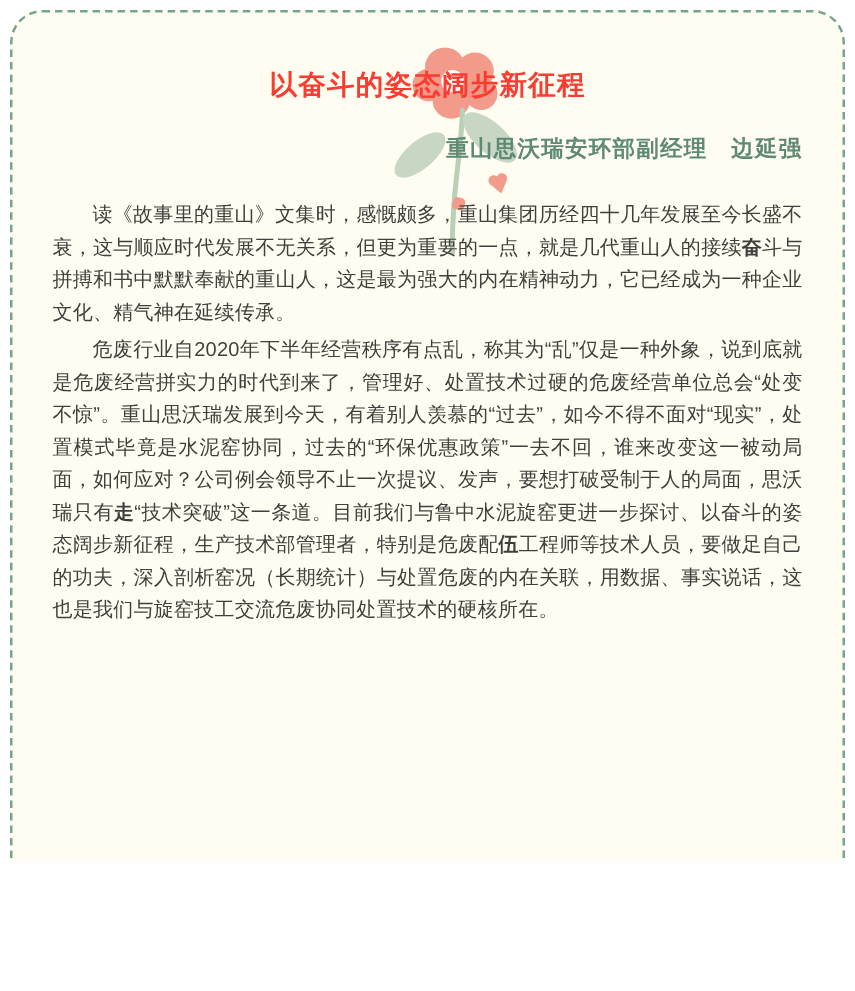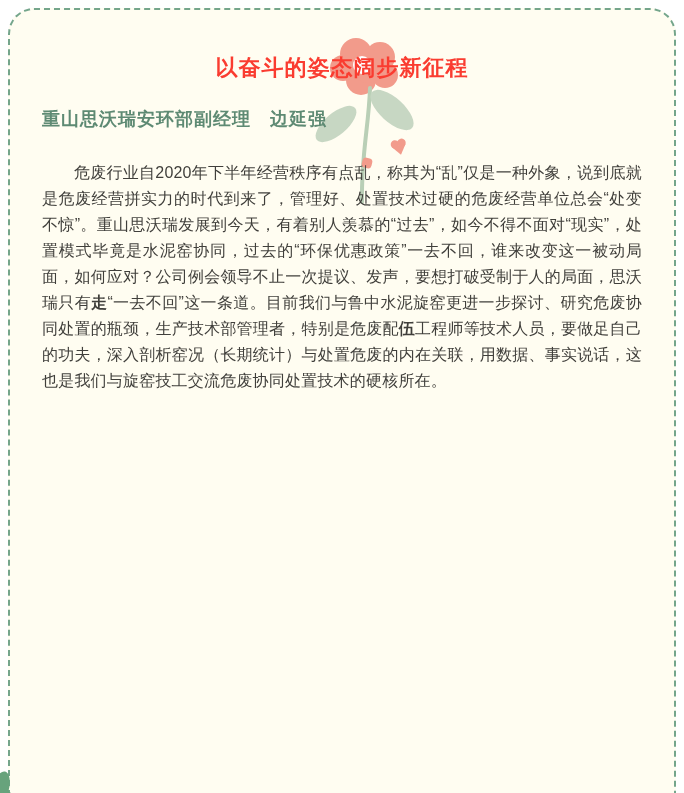--- a/index.html
+++ b/index.html
@@ -8,21 +8,21 @@
     --flower-pink:#f29b8b; --leaf-green-light:#c7d7c3; --stem-green:#b9cfb6;
     --corner-leaf-green:#67a37c;
   }
   *{margin:0;padding:0;box-sizing:border-box;}
   html,body{width:684px;height:793px;}
   body{
     background:var(--page-bg);
     font-family:"Liberation Sans","DejaVu Sans",sans-serif;
     overflow:hidden; position:relative;
   }
-  .page{position:absolute;inset:0;width:684px;height:793px;overflow:hidden;}
+  .page{position:absolute;inset:0;width:684px;height:688px;overflow:hidden;}
   .card{
     position:absolute; left:8px; top:8px; width:668px; height:960px;
     background:var(--card-bg);
     border:2px dashed var(--border-green);
     border-radius:26px;
     padding:46px 32px 0 32px;
   }
   .flower-deco{
     position:absolute; left:288px; top:20px; width:130px; height:178px;
     z-index:0; pointer-events:none;
@@ -30,21 +30,21 @@
   .title{
     position:relative; z-index:1;
     text-align:center;
     font-size:22px; line-height:24px; font-weight:bold;
     color:var(--title-red);
     letter-spacing:1px;
   }
   .byline{
     position:relative; z-index:1;
     margin-top:29px;
-    text-align:left;
+    text-align:right;
     font-size:18px; line-height:20px; font-weight:bold;
     color:var(--byline-green);
     letter-spacing:1px;
   }
   .article-body{
     position:relative; z-index:1;
     margin-top:31px;
     color:var(--body-text);
     font-size:16px; line-height:26px;
     text-align:justify;
@@ -89,21 +89,22 @@
         <path d="M0.6 5.6 L7.6 15 L14.6 5.6 Z"></path>
       </g>
       <rect x="64" y="128" width="10" height="10" rx="3.5" transform="rotate(14 69 133)" fill="var(--flower-pink)"></rect>
     </svg>
 
     <h1 class="title">以奋斗的姿态阔步新征程</h1>
 
     <div class="byline">重山思沃瑞安环部副经理　边延强</div>
 
     <div class="article-body">
-        <p><span>危废行业自2020年下半年经营秩序有点乱，称其为“乱”仅是一种外象，说到底就是危废经营拼实力的时代到来了，管理好、处置技术过硬的危废经营单位总会“处变不惊”。重山思沃瑞发展到今天，有着别人羡慕的“过去”，如今不得不面对“现实”，处置模式毕竟是水泥窑协同，过去的“环保优惠政策”一去不回，谁来改变这一被动局面，如何应对？公司例会领导不止一次提议、发声，要想打破受制于人的局面，思沃瑞只有</span><b>走</b><span>“一去不回”这一条道。目前我们与鲁中水泥旋窑更进一步探讨、研究危废协同处置的瓶颈，生产技术部管理者，特别是危废配</span><b>伍</b><span>工程师等技术人员，要做足自己的功夫，深入剖析窑况（长期统计）与处置危废的内在关联，用数据、事实说话，这也是我们与旋窑技工交流危废协同处置技术的硬核所在。</span></p>
+        <p><span>读《故事里的重山》文集时，感慨颇多，重山集团历经四十几年发展至今长盛不衰，这与顺应时代发展不无关系，但更为重要的一点，就是几代重山人的接续</span><b>奋</b><span>斗与拼搏和书中默默奉献的重山人，这是最为强大的内在精神动力，它已经成为一种企业文化、精气神在延续传承。</span></p>
+        <p><span>危废行业自2020年下半年经营秩序有点乱，称其为“乱”仅是一种外象，说到底就是危废经营拼实力的时代到来了，管理好、处置技术过硬的危废经营单位总会“处变不惊”。重山思沃瑞发展到今天，有着别人羡慕的“过去”，如今不得不面对“现实”，处置模式毕竟是水泥窑协同，过去的“环保优惠政策”一去不回，谁来改变这一被动局面，如何应对？公司例会领导不止一次提议、发声，要想打破受制于人的局面，思沃瑞只有</span><b>走</b><span>“技术突破”这一条道。目前我们与鲁中水泥旋窑更进一步探讨、以奋斗的姿态阔步新征程，生产技术部管理者，特别是危废配</span><b>伍</b><span>工程师等技术人员，要做足自己的功夫，深入剖析窑况（长期统计）与处置危废的内在关联，用数据、事实说话，这也是我们与旋窑技工交流危废协同处置技术的硬核所在。</span></p>
       </div>
 
   </div>
 
   <svg class="corner-leaf" viewBox="0 0 26 44" xmlns="http://www.w3.org/2000/svg">
     <ellipse cx="7" cy="22" rx="8" ry="17" fill="var(--corner-leaf-green)" transform="rotate(14 7 22)"></ellipse>
     <ellipse cx="15" cy="36" rx="6" ry="12" fill="var(--corner-leaf-green)" transform="rotate(-18 15 36)"></ellipse>
   </svg>
 </div>
 

